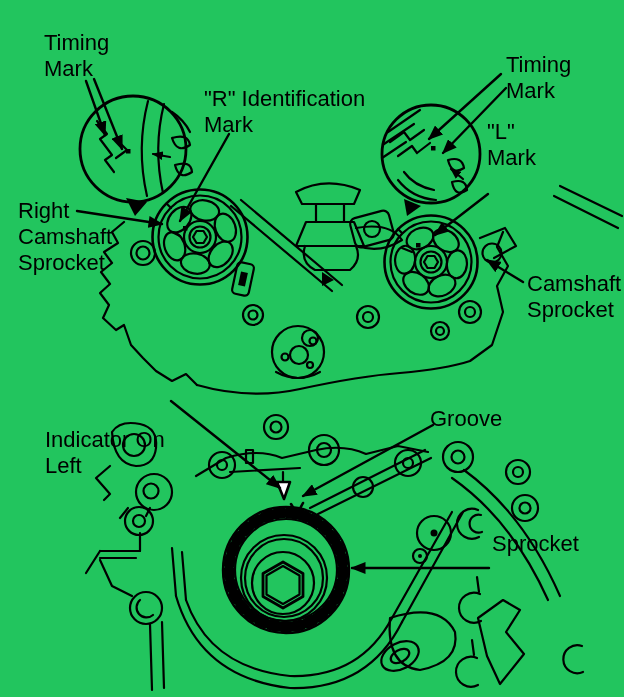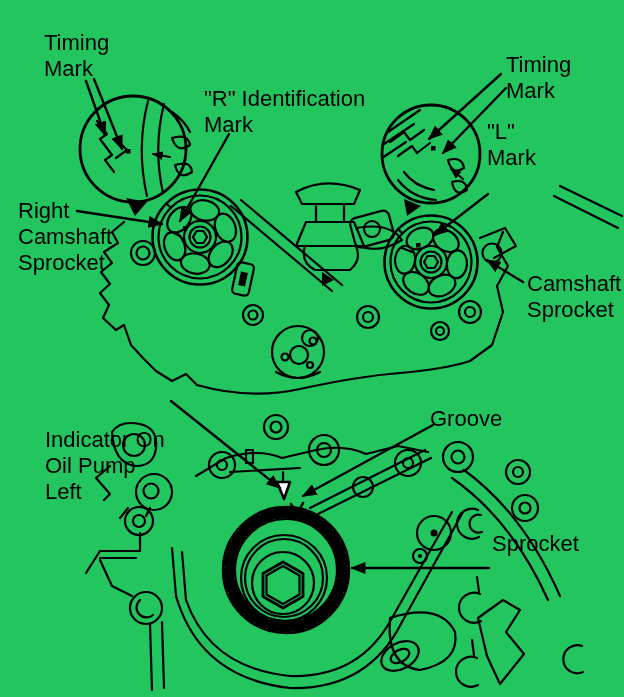--- a/index.html
+++ b/index.html
@@ -277,21 +277,20 @@
     <div>Sprocket</div>
   </div>
 
   <div class="lbl" style="left:527px;top:271px;">
     <div>Camshaft</div>
     <div>Sprocket</div>
   </div>
 
   <div class="lbl" style="left:45px;top:398px;margin-top:29px;">
     <div>Indicator On</div>
-    <div>Oil Pump</div>
     <div>Left</div>
   </div>
 
   <div class="lbl" style="left:430px;top:406px;">
     <div>Groove</div>
   </div>
 
   <div class="lbl" style="left:492px;top:531px;">
     <div>Sprocket</div>
   </div>

